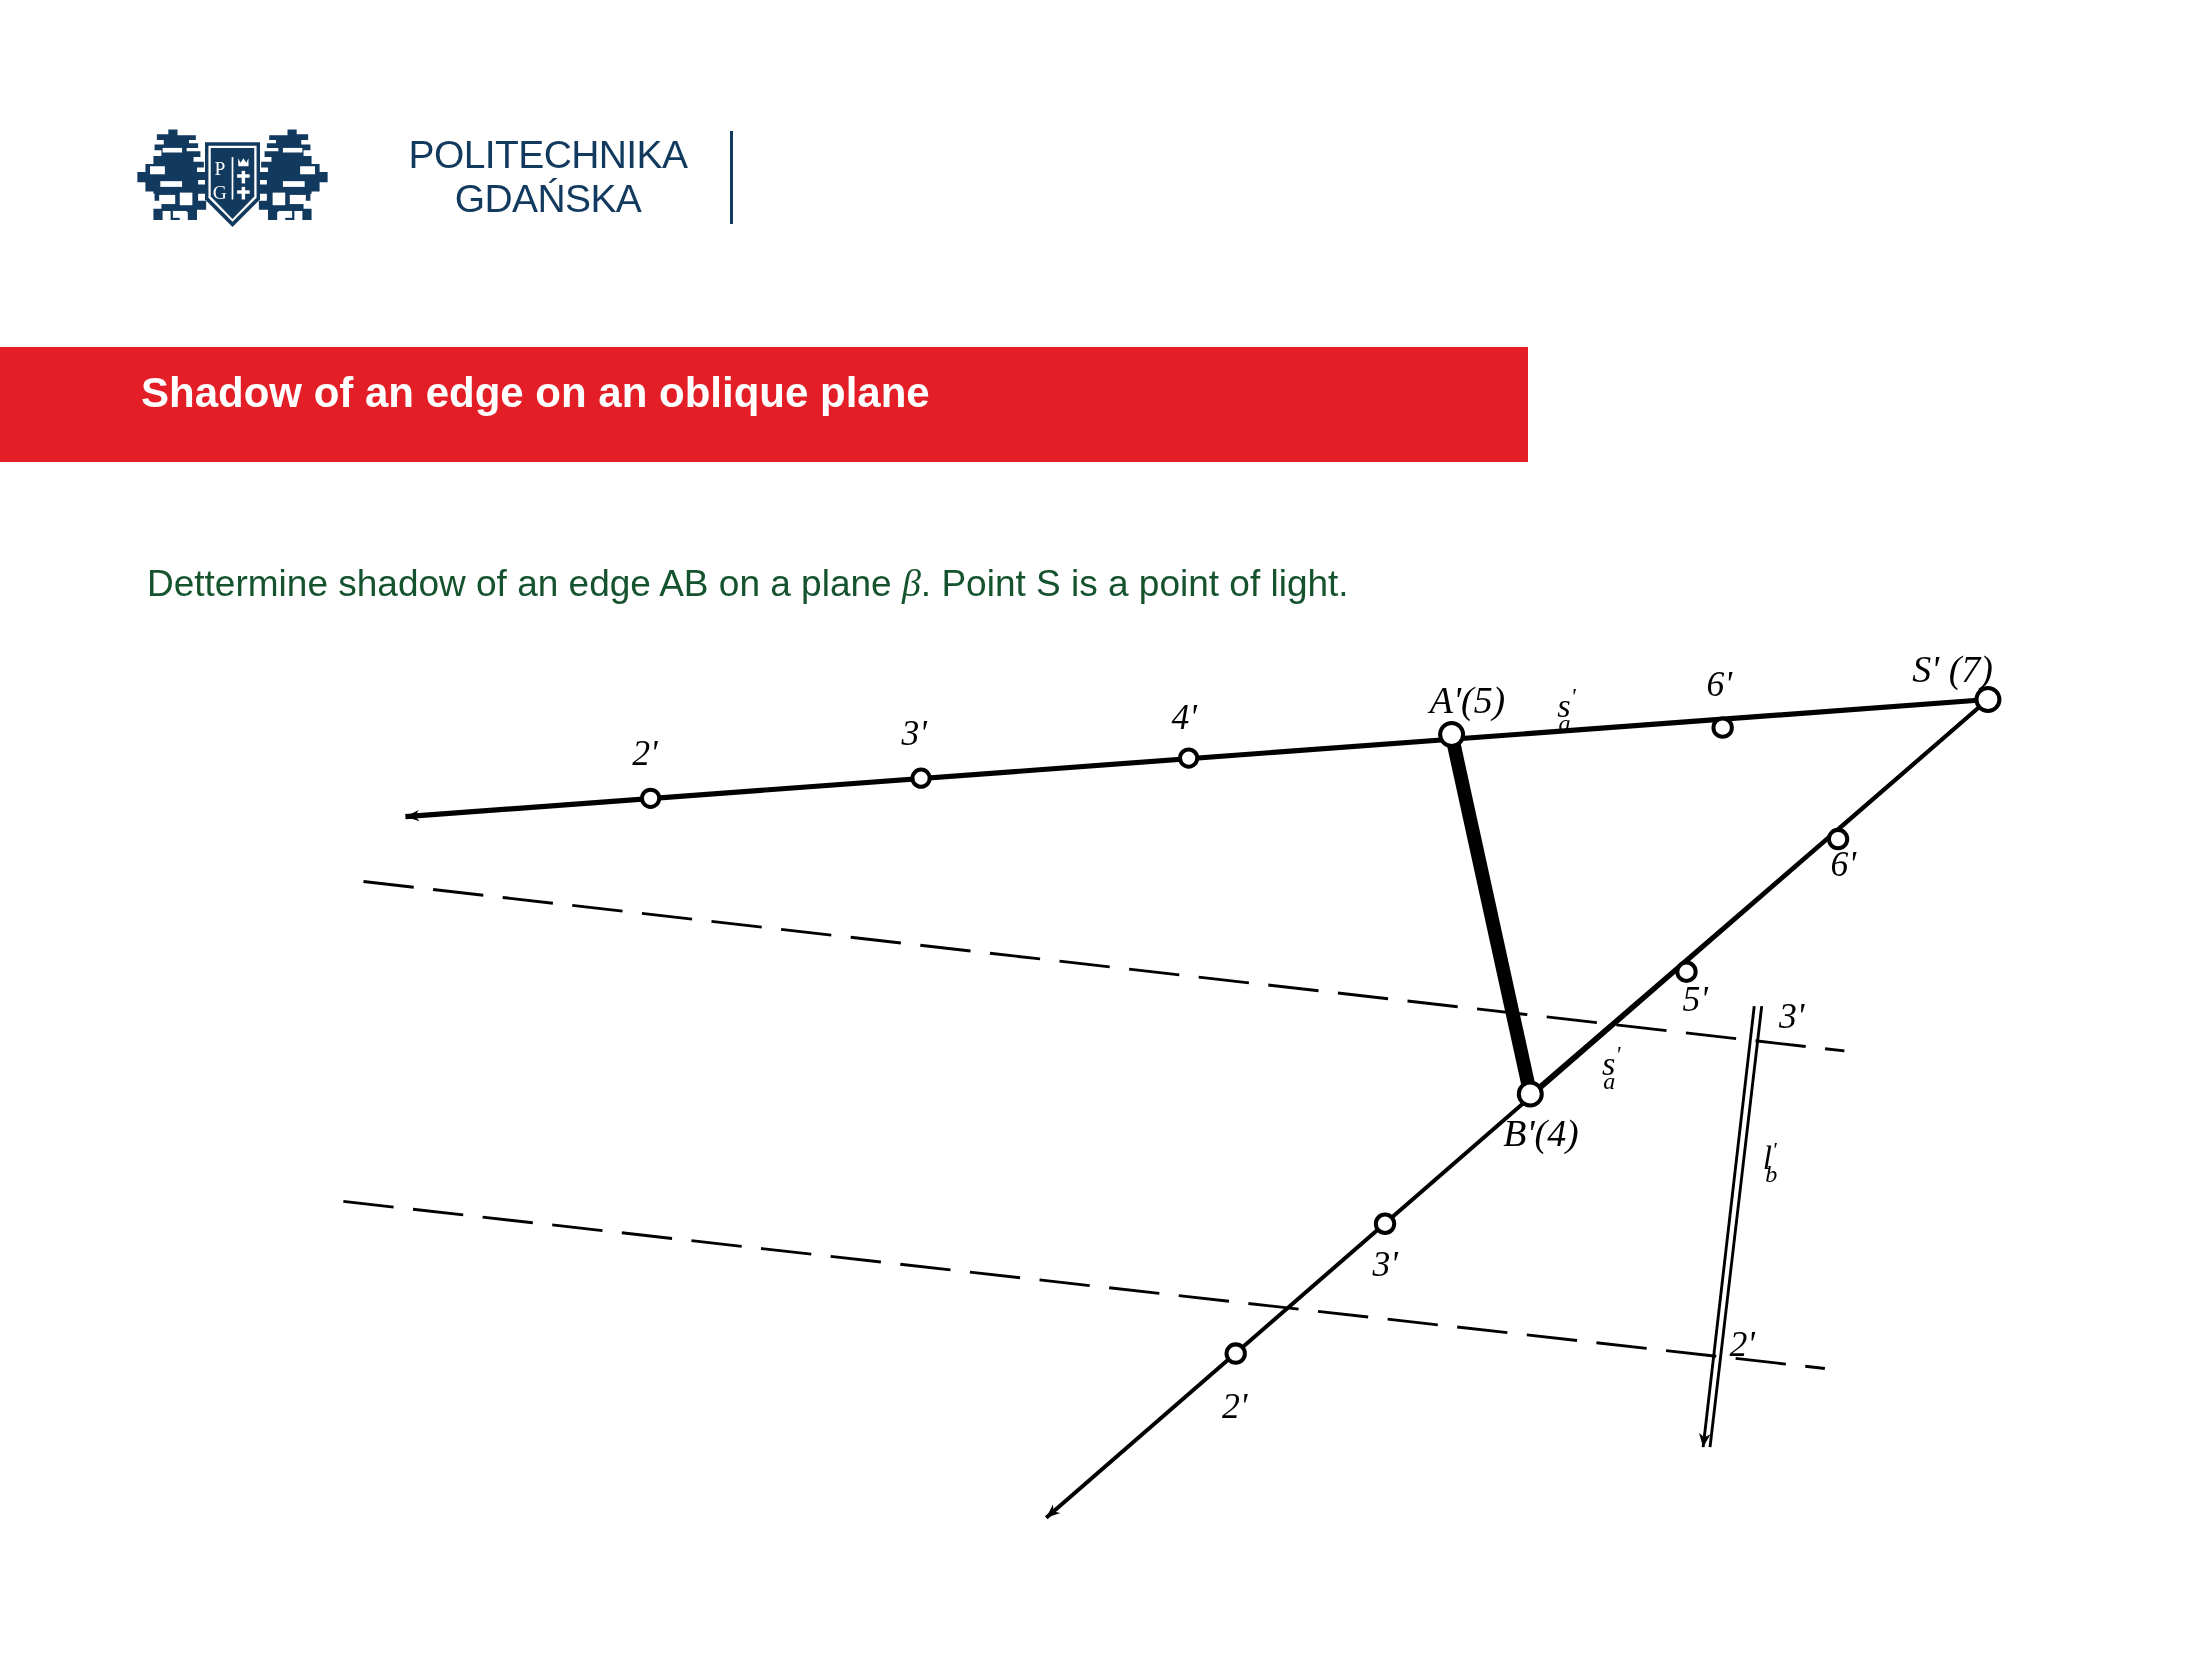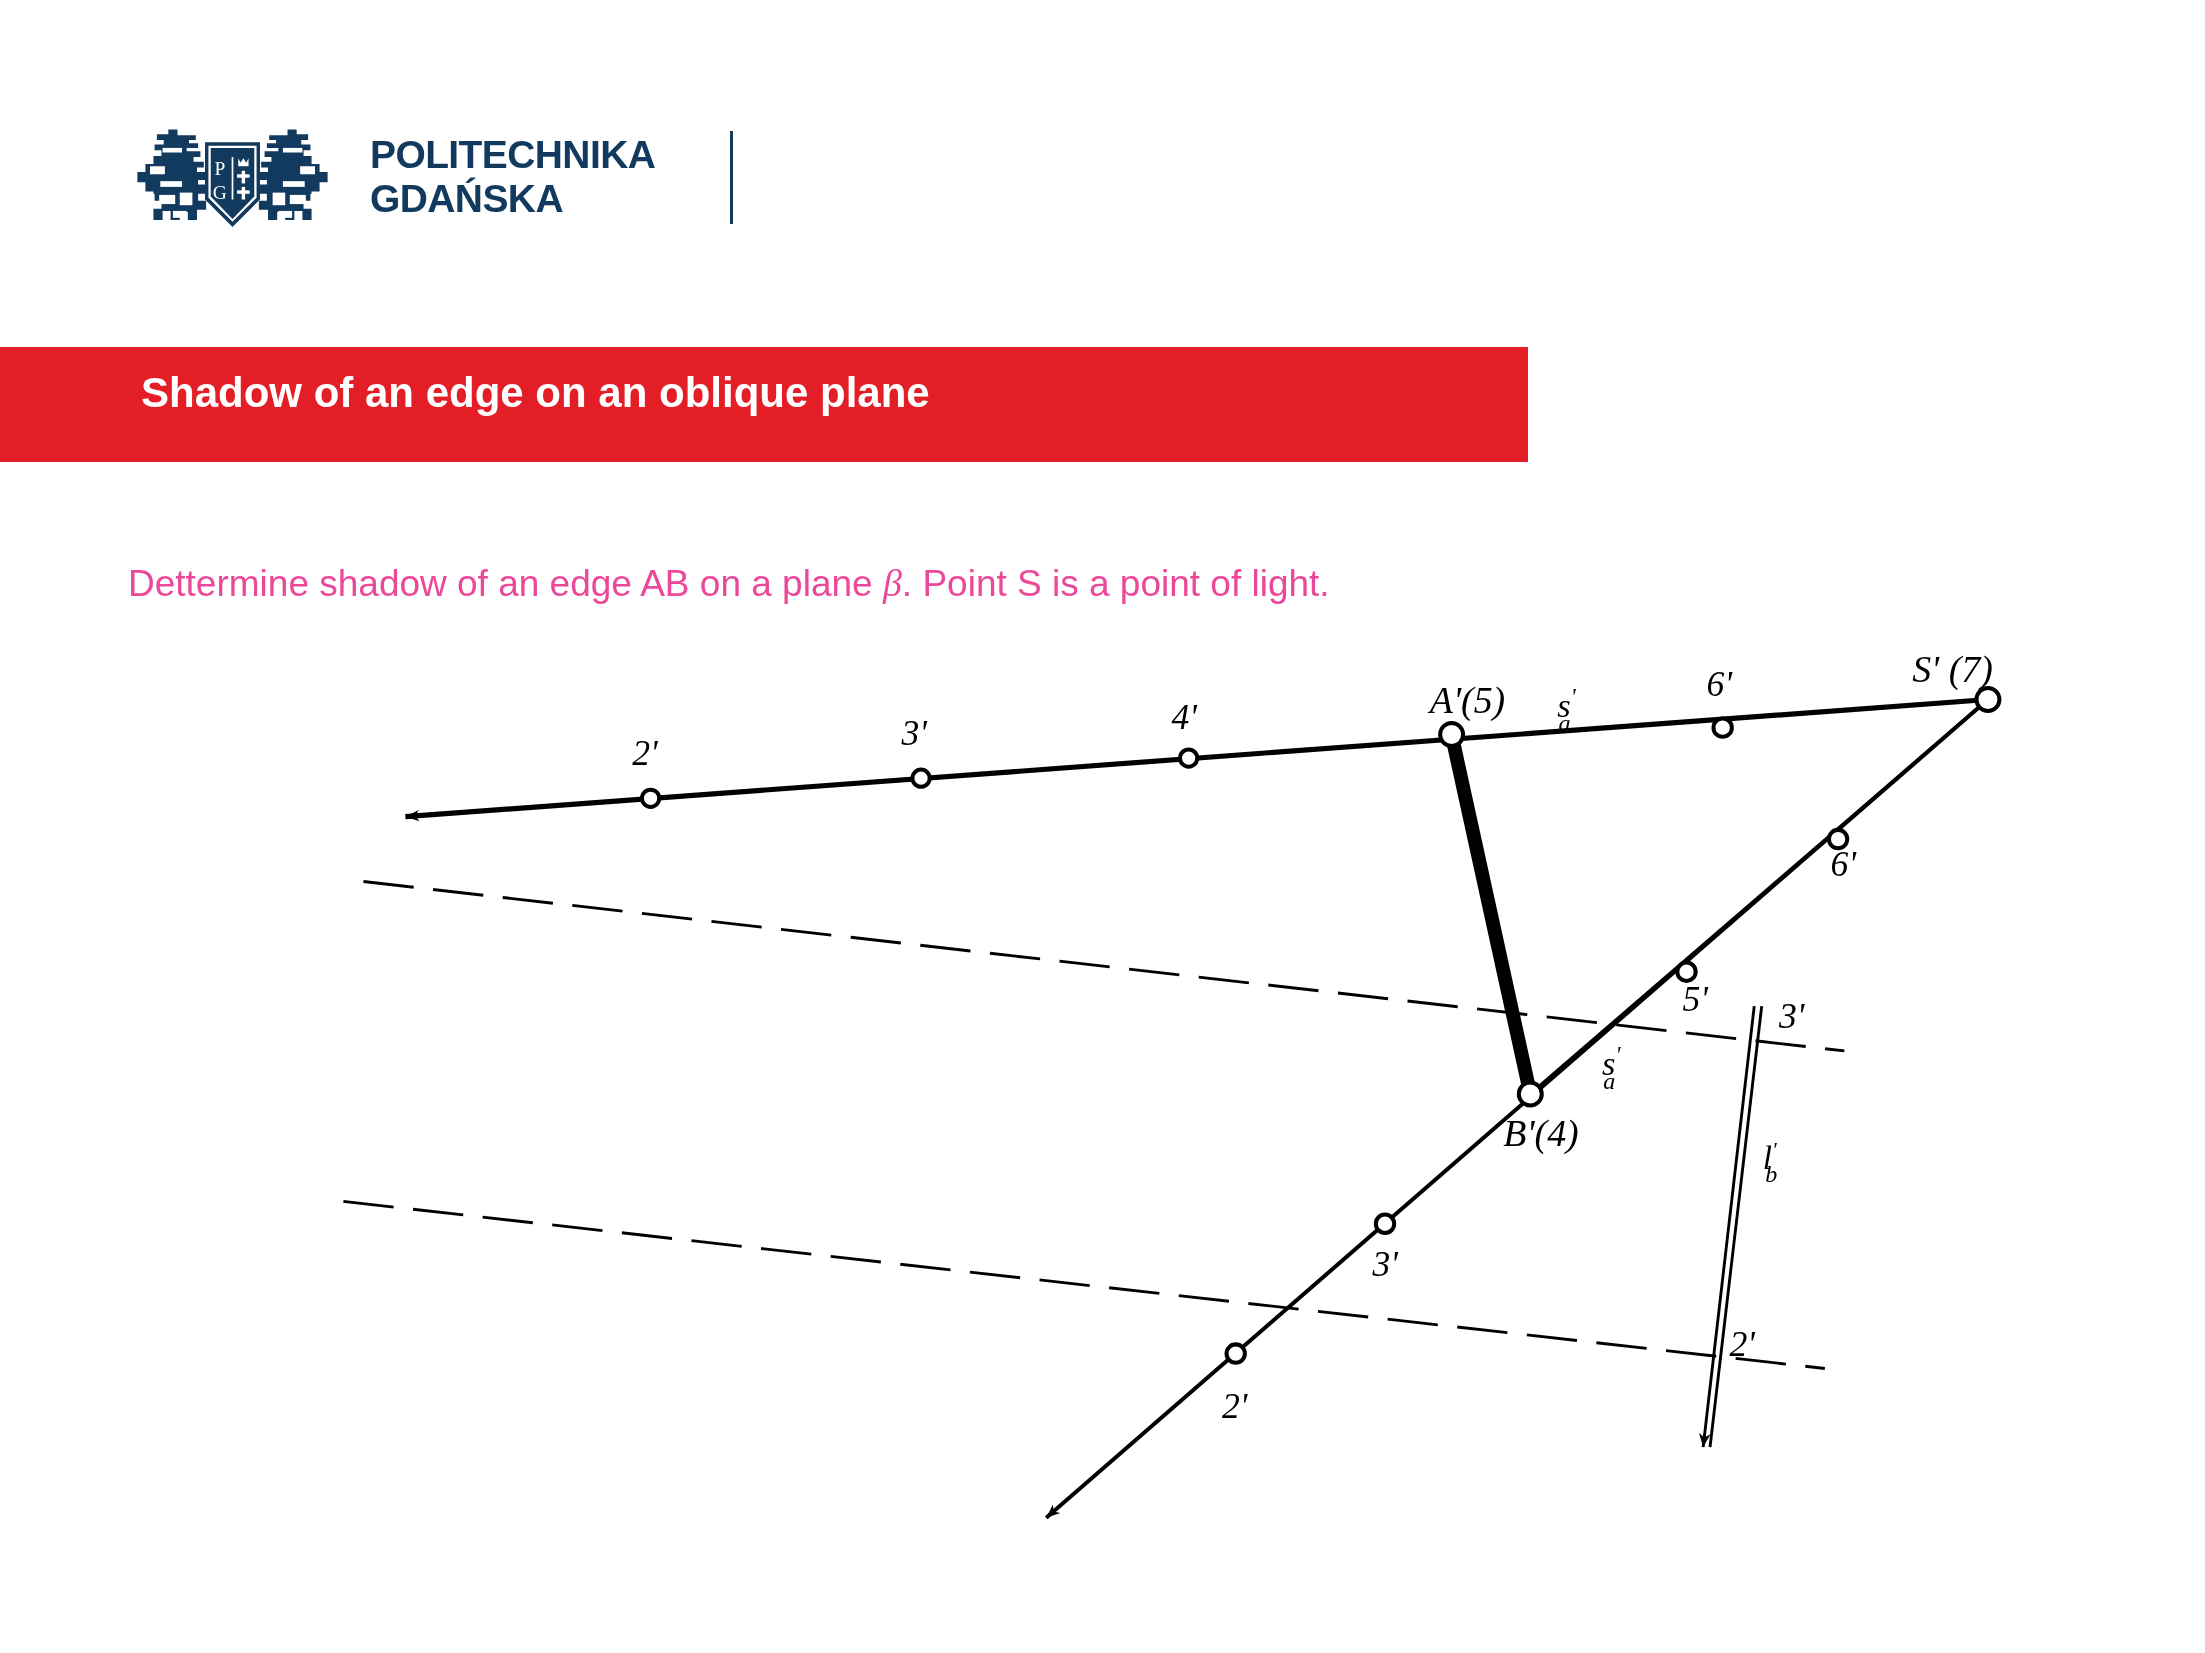--- a/index.html
+++ b/index.html
@@ -32,25 +32,25 @@
     width: 207px;
     height: 106px;
   }
 
   #university-name {
     position: absolute;
     left: 370px;
     top: 133px;
     width: 356px;
     color: #123A5F;
-    font-weight: bold;
+    font-weight: normal;
     font-size: 39px;
     line-height: 44px;
     letter-spacing: -0.6px;
-    text-align: left;
+    text-align: center;
     white-space: pre-line;
   }
 
   #header-divider {
     position: absolute;
     left: 730px;
     top: 131px;
     width: 2.9px;
     height: 93px;
     background: #123A5F;
@@ -82,23 +82,23 @@
     color: #ffffff;
     font-weight: bold;
     font-size: 42px;
     line-height: 1;
     white-space: nowrap;
   }
 
   
   #problem-statement {
     position: absolute;
-    left: 128px;
+    left: 147px;
     top: 564px;
-    color: #ec4899;
+    color: #14532d;
     font-size: 37px;
     line-height: 1;
     white-space: nowrap;
   }
   #problem-statement .beta {
     font-family: "Liberation Serif", serif;
     font-style: italic;
     font-size: 38px;
   }
 

